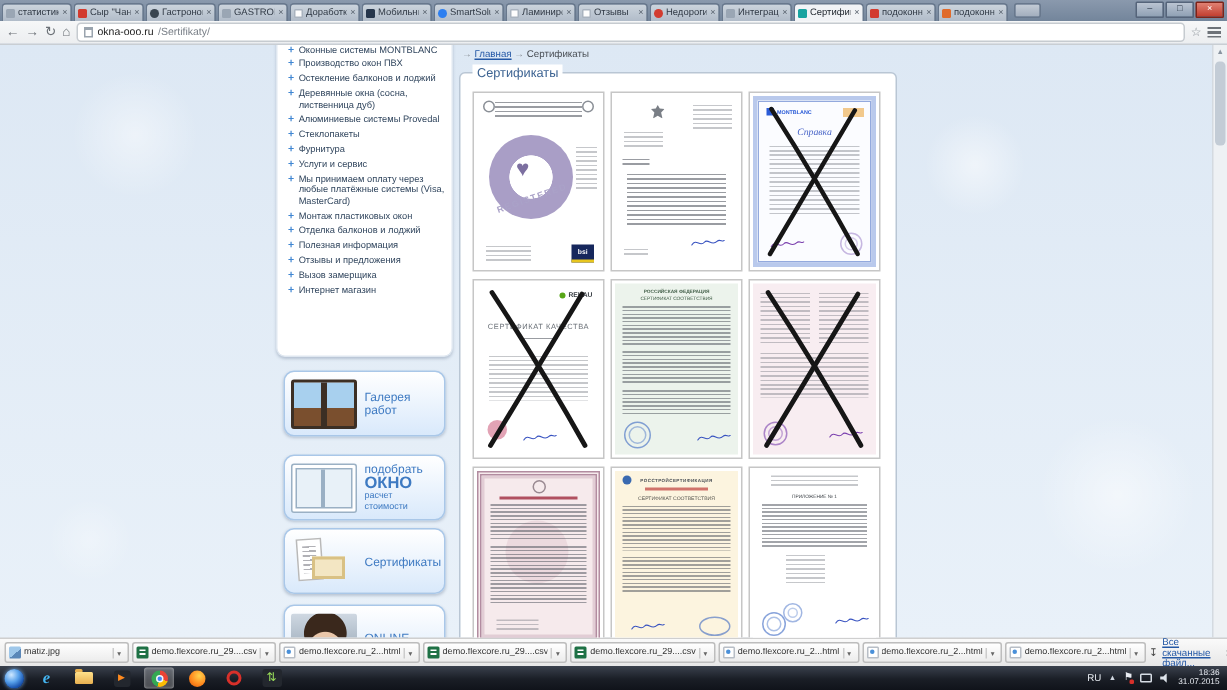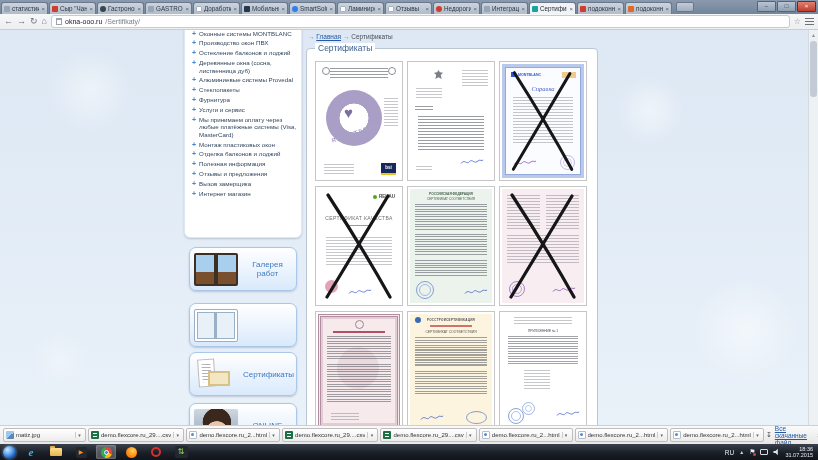--- a/index.html
+++ b/index.html
@@ -65,21 +65,21 @@
   .window-icon{background:#fff;border:1px solid #9ab0c4;box-sizing:border-box;position:relative;}
   .window-icon::after{content:"";position:absolute;inset:2px;
     background:linear-gradient(90deg,#e8f1f8 0 44%,#9ab0c4 44% 52%,#e8f1f8 52%);border:1px solid #9ab0c4;}
   .certs-mini{position:relative;}
   .mc1{position:absolute;left:4px;top:1px;width:15px;height:26px;background:#fff;border:1px solid #b9b9b9;transform:rotate(-4deg);
     background-image:repeating-linear-gradient(to bottom,rgba(100,100,110,.5) 0 1px,transparent 1px 3px);background-size:9px 18px;background-position:3px 4px;background-repeat:no-repeat;}
   .mc2{position:absolute;left:14px;top:13px;width:22px;height:15px;background:#f3e6c3;border:2px solid #d9c184;box-sizing:border-box;}
   .portrait{background:radial-gradient(circle at 52% 72%, #e9c6a9 0 34%, rgba(0,0,0,0) 36%),
             radial-gradient(circle at 52% 40%, #3a281c 0 46%, rgba(0,0,0,0) 48%),
             linear-gradient(180deg,#cfd8e2,#8fa0b0);}
-  .ctext{font-size:8px;line-height:9px;text-align:center;flex:1;}
+  .ctext{font-size:8px;line-height:9px;text-align:left;flex:1;}
   .ctext .big{font-size:11px;font-weight:bold;line-height:11px;}
   .ctext .tiny{font-size:6px;line-height:7px;}
 
   
   .bc{position:absolute;left:308px;top:3px;font-size:6.5px;color:#8a8f96;}
   .bc .home{color:#2458a6;text-decoration:underline;}
   .bc .cur{color:#4a4f55;}
   .fieldset{position:absolute;left:306px;top:18px;width:292px;height:390px;background:#fff;
     border:1px solid #b9c6d4;border-radius:4px;box-sizing:border-box;}
   .legend{position:absolute;left:315px;top:13px;z-index:2;background:#fff;padding:0 3px;
@@ -401,20 +401,25 @@
           <span>Интернет магазин</span>
         </div>
     </div>
 
     <div class="card card1">
       <div class="cimg photo-window"></div>
       <div class="ctext">Галерея работ</div>
     </div>
     <div class="card card2">
       <div class="cimg window-icon"></div>
+      <div class="ctext">
+        <div>подобрать</div>
+        <div class="big">ОКНО</div>
+        <div class="tiny">расчет стоимости</div>
+      </div>
     </div>
     <div class="card card3">
       <div class="cimg certs-mini">
         <div class="mc1"></div>
         <div class="mc2"></div>
       </div>
       <div class="ctext">Сертификаты</div>
     </div>
     <div class="card card4">
       <div class="cimg portrait"></div>

